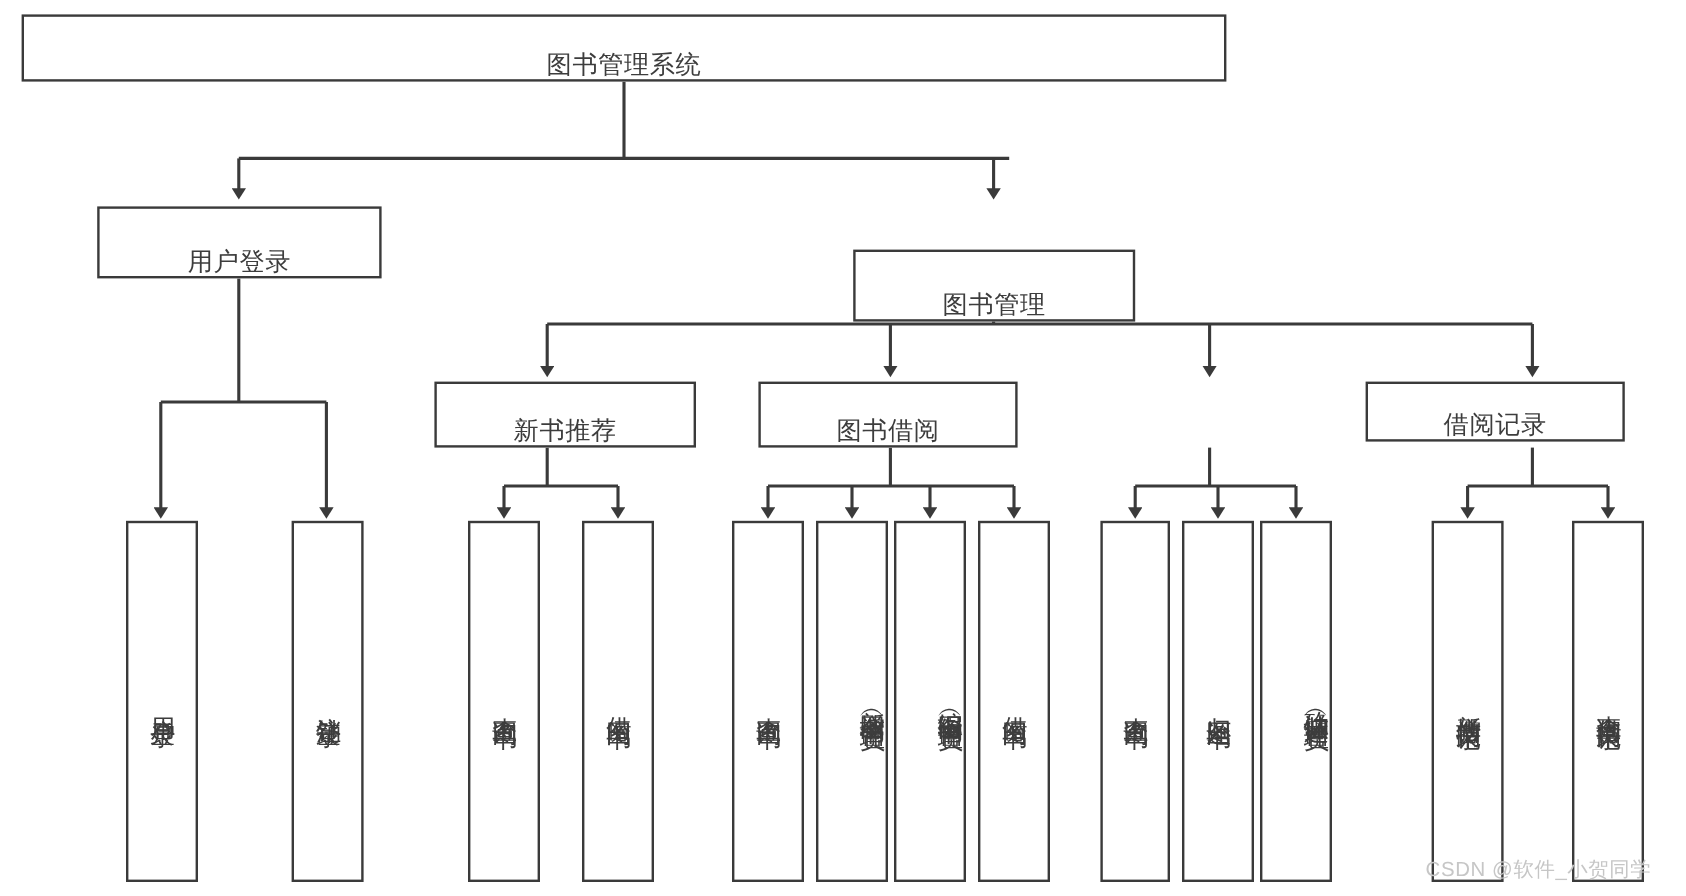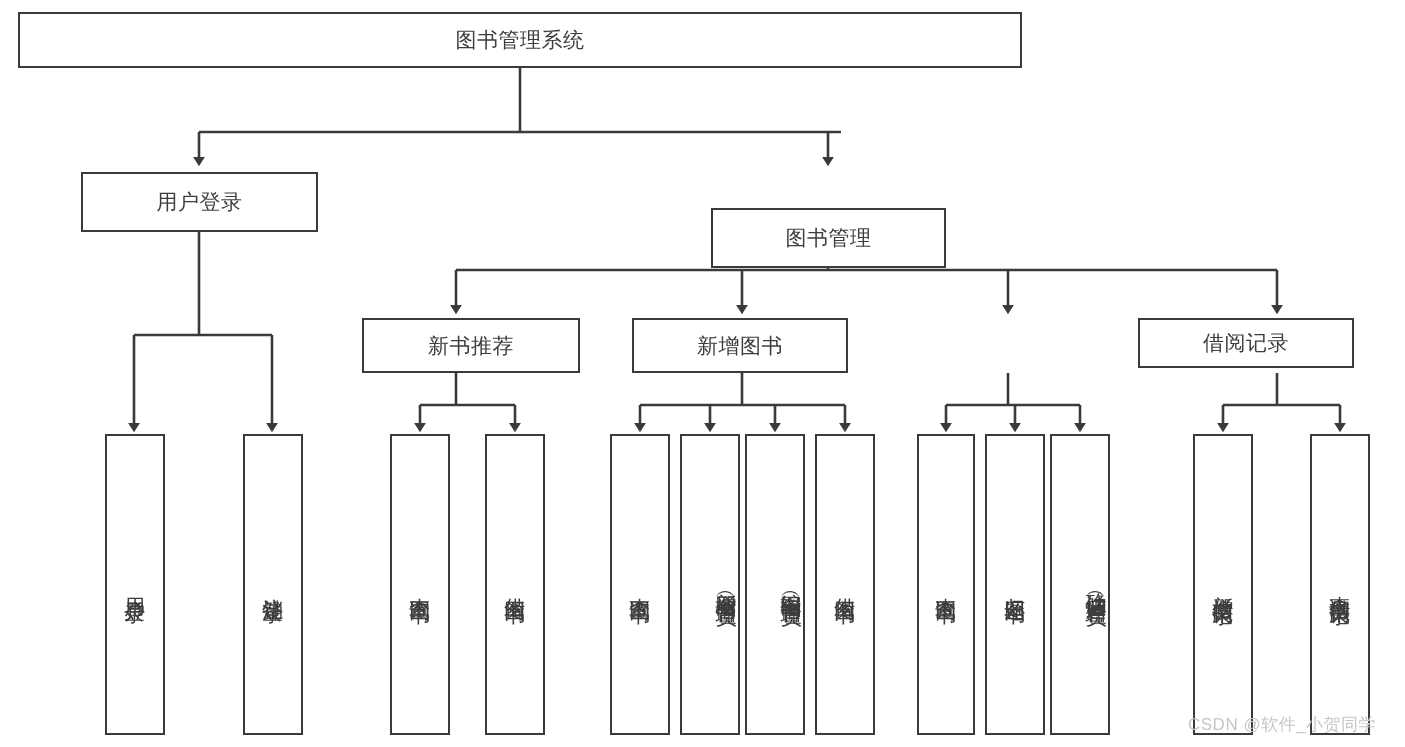--- a/index.html
+++ b/index.html
@@ -24,21 +24,21 @@
     width: 1405px;
     height: 747px;
   }
   .node {
     position: absolute;
     box-sizing: border-box;
     border: 2px solid #3a3a3a;
     background: #ffffff;
     color: #3d3d3d;
     display: flex;
-    align-items: center;
+    align-items: flex-end;
     justify-content: center;
     text-align: center;
     z-index: 2;
   }
   .node.horizontal {
     font-size: 21px;
     letter-spacing: 0.5px;
     line-height: 1.1;
   }
   .node.vertical {
@@ -129,21 +129,21 @@
     <span>用户登录</span>
   </div>
   <div class="node horizontal" style="left:711px; top:172px; width:235px; height:60px;margin-top:36px;">
     <span>图书管理</span>
   </div>
 
   <div class="node horizontal" style="left:362px; top:318px; width:218px; height:55px;">
     <span>新书推荐</span>
   </div>
   <div class="node horizontal" style="left:632px; top:318px; width:216px; height:55px;">
-    <span>新增图书</span>
+    <span>图书借阅</span>
   </div>
   <div class="node horizontal" style="left:1138px; top:318px; width:216px; height:50px;">
     <span>借阅记录</span>
   </div>
 
   <div class="node vertical tall-text" style="left:105px; top:434px; width:60px; height:301px;">
     <span>用户登录</span>
   </div>
   <div class="node vertical tall-text" style="left:243px; top:434px; width:60px; height:301px;">
     <span>注销登录</span>

